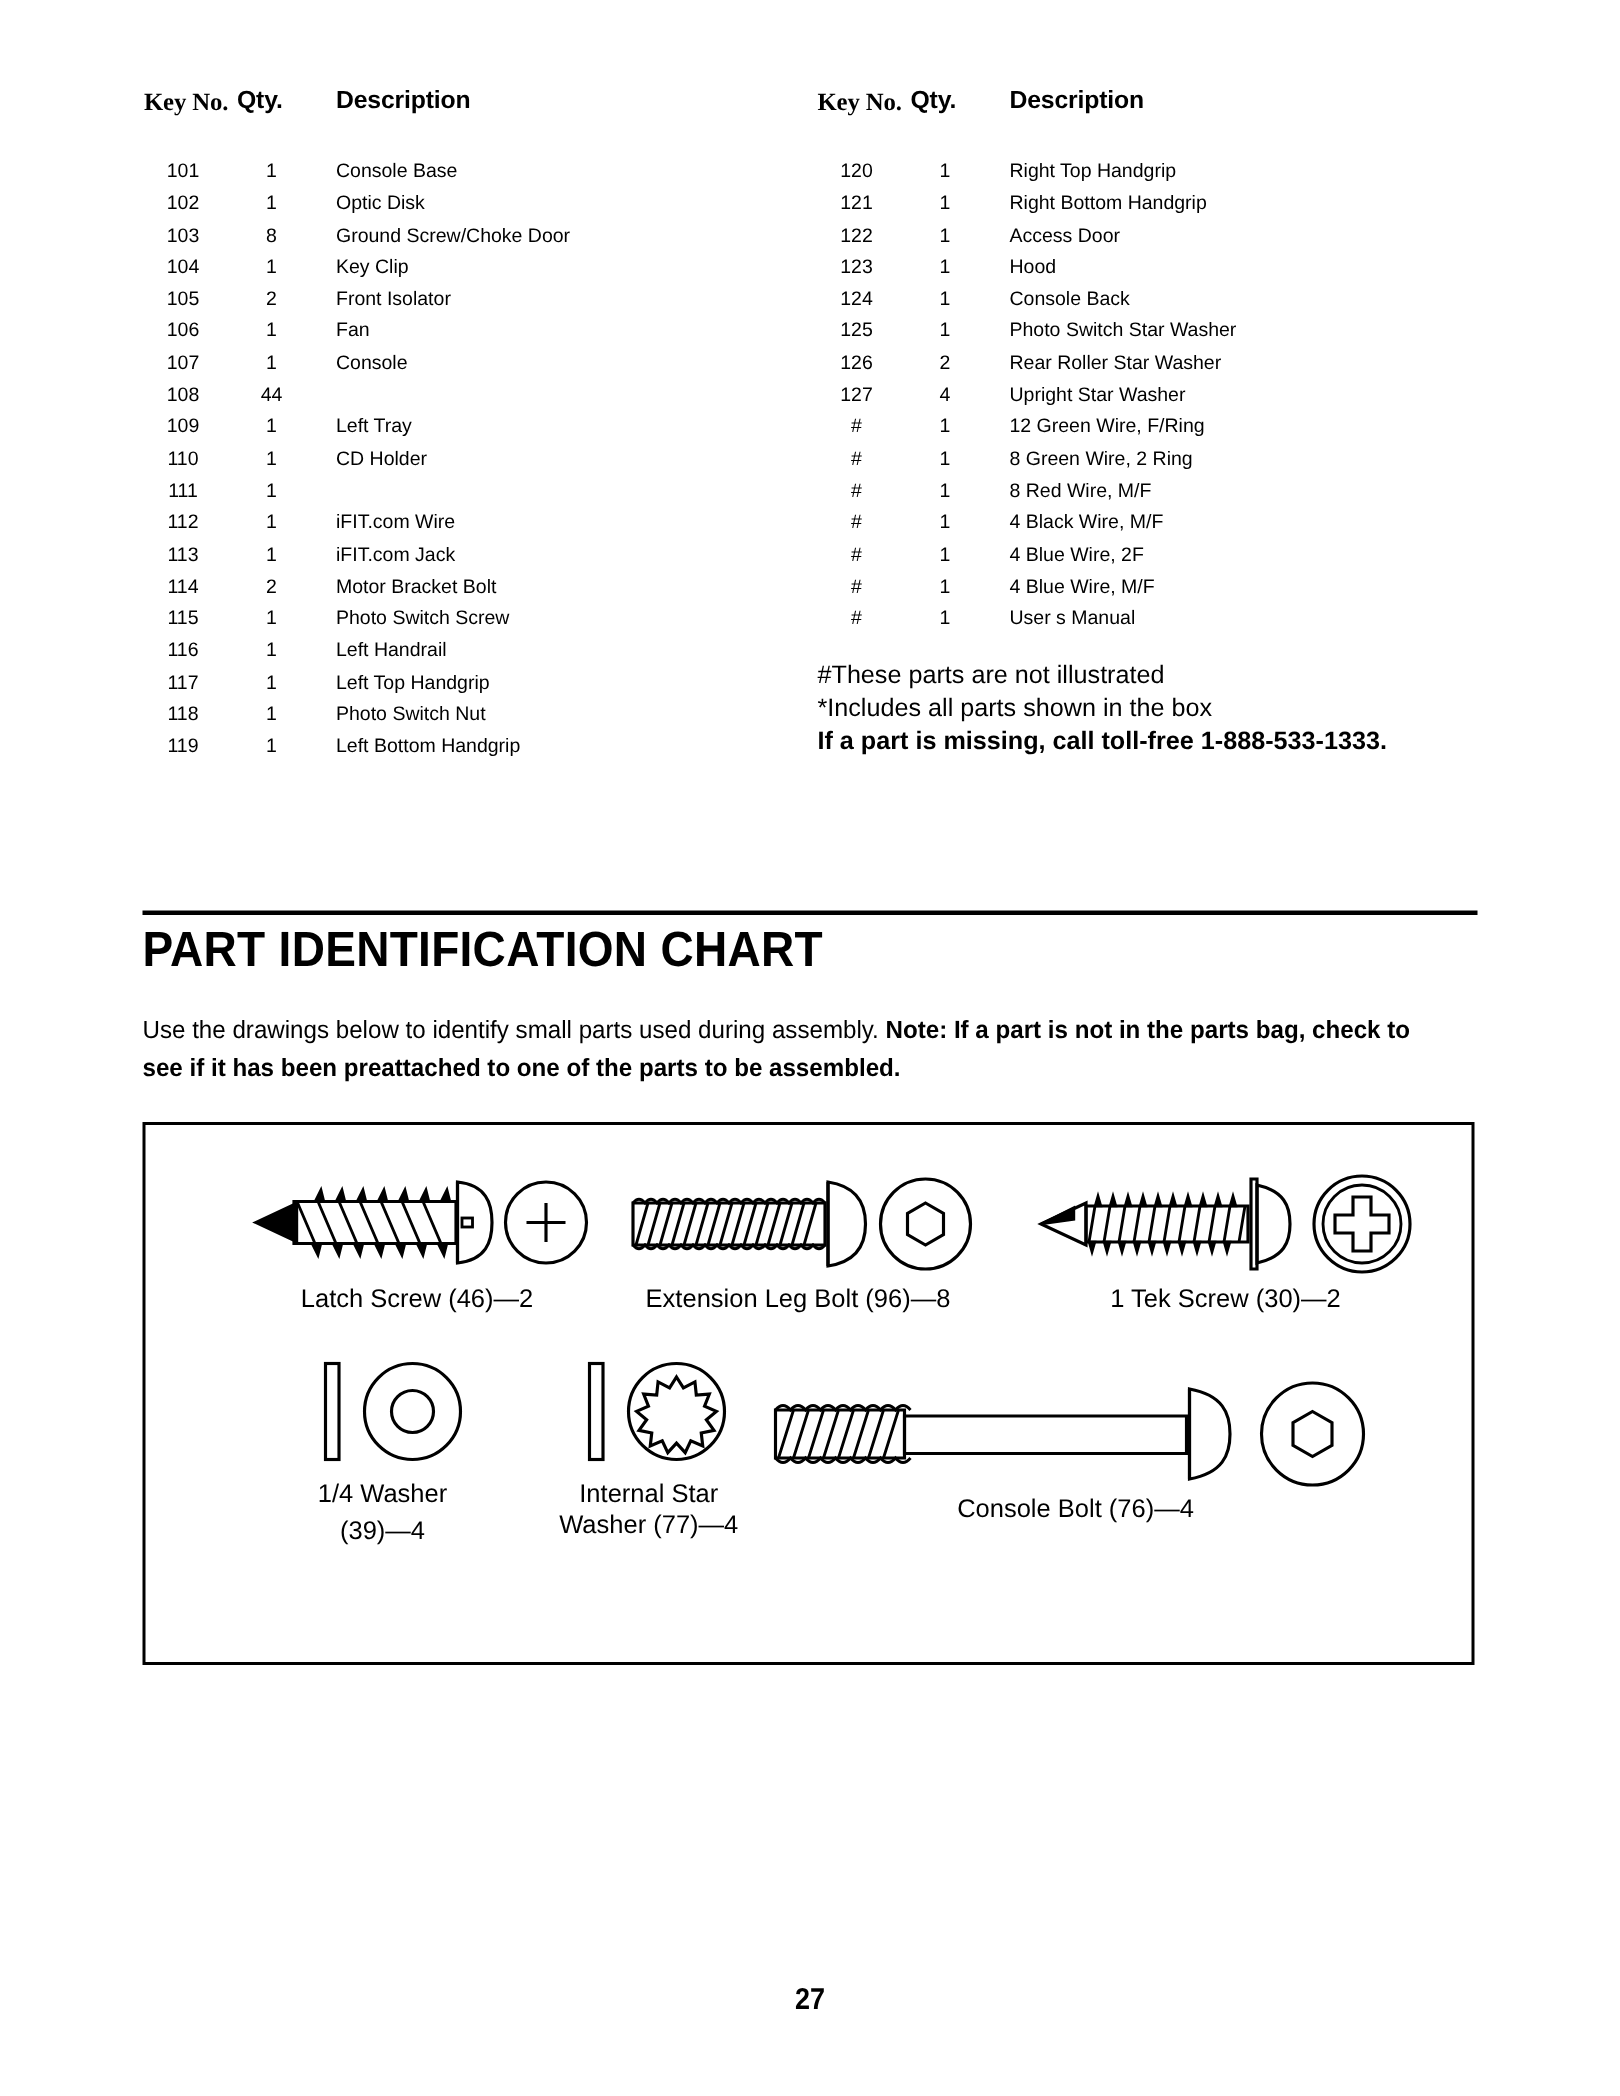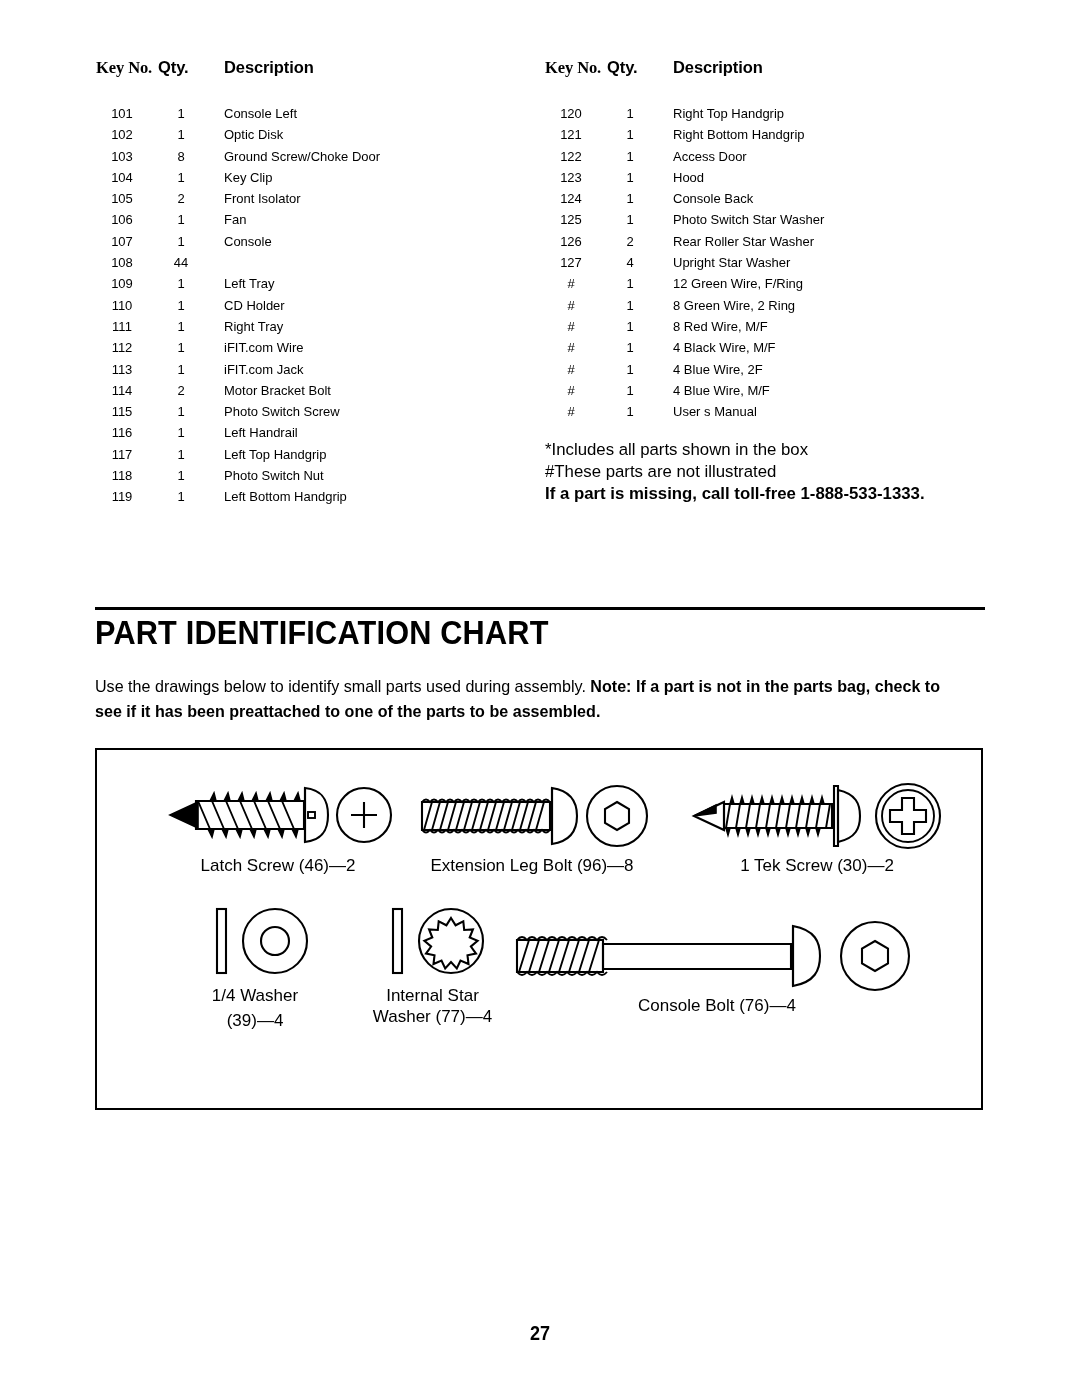--- a/index.html
+++ b/index.html
@@ -156,21 +156,21 @@
   <div class="parts-col left">
     <div class="col-head">
       <div class="h-key">Key No.</div>
       <div class="h-qty">Qty.</div>
       <div class="h-desc">Description</div>
     </div>
     <div class="rows" id="rows-left">
         <div class="prow">
           <div class="c-key">101</div>
           <div class="c-qty">1</div>
-          <div class="c-desc">Console Left</div>
+          <div class="c-desc">Console Base</div>
         </div>
         <div class="prow">
           <div class="c-key">102</div>
           <div class="c-qty">1</div>
           <div class="c-desc">Optic Disk</div>
         </div>
         <div class="prow">
           <div class="c-key">103</div>
           <div class="c-qty">8</div>
           <div class="c-desc">Ground Screw/Choke Door</div>
@@ -205,21 +205,20 @@
           <div class="c-desc">Left Tray</div>
         </div>
         <div class="prow">
           <div class="c-key">110</div>
           <div class="c-qty">1</div>
           <div class="c-desc">CD Holder</div>
         </div>
         <div class="prow">
           <div class="c-key">111</div>
           <div class="c-qty">1</div>
-          <div class="c-desc">Right Tray</div>
         </div>
         <div class="prow">
           <div class="c-key">112</div>
           <div class="c-qty">1</div>
           <div class="c-desc">iFIT.com Wire</div>
         </div>
         <div class="prow">
           <div class="c-key">113</div>
           <div class="c-qty">1</div>
           <div class="c-desc">iFIT.com Jack</div>
@@ -335,22 +334,22 @@
           <div class="c-desc">4  Blue Wire, M/F</div>
         </div>
         <div class="prow">
           <div class="c-key">#</div>
           <div class="c-qty">1</div>
           <div class="c-desc">User s Manual</div>
         </div>
       </div>
 
     <div class="footnotes">
+      <div>#These parts are not illustrated</div>
       <div>*Includes all parts shown in the box</div>
-      <div>#These parts are not illustrated</div>
       <div class="fn-bold">If a part is missing, call toll-free 1-888-533-1333.</div>
     </div>
   </div>
 </div>
 
 <div id="section-rule"></div>
 <div id="section-title">PART IDENTIFICATION CHART</div>
 
 <div id="section-intro">
   <span>Use the drawings below to identify small parts used during assembly. </span><span class="bold">Note: If a part is not in the parts bag, check to see if it has been preattached to one of the parts to be assembled.</span>

